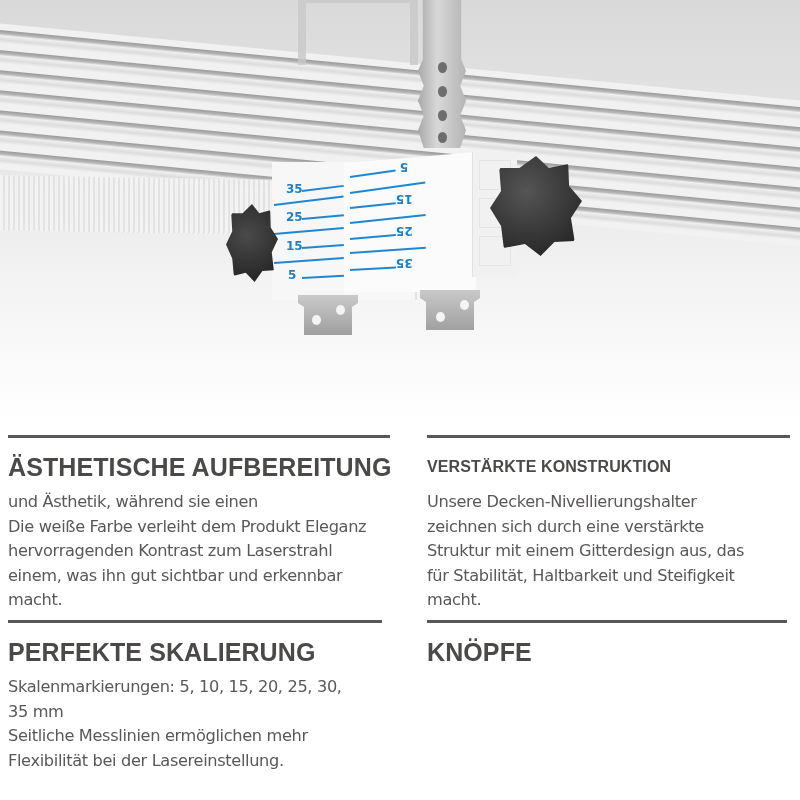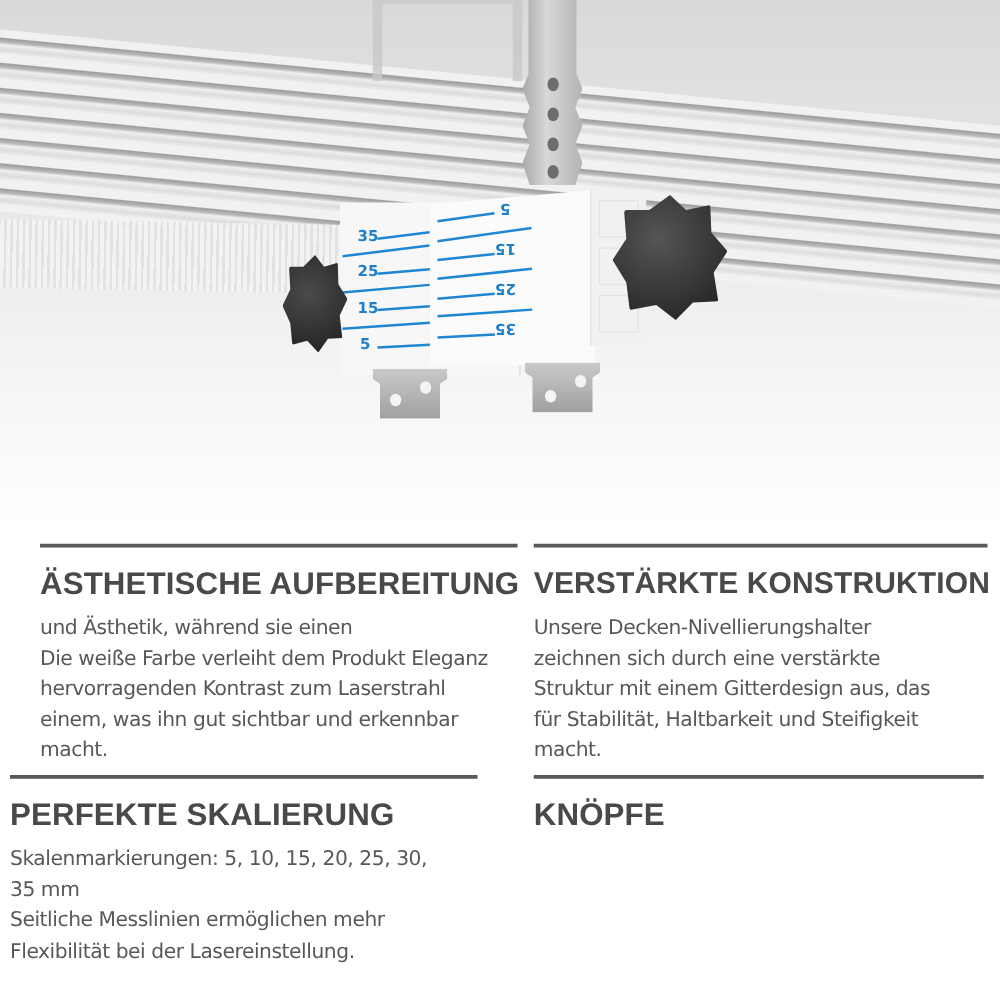--- a/index.html
+++ b/index.html
@@ -42,25 +42,25 @@
     clip-path: polygon(0 0,100% 0,100% 20%,90% 30%,90% 100%,10% 100%,10% 30%,0 20%); }
   .foot .hole { position: absolute; width: 9px; height: 10px; border-radius: 50%; background: #f4f4f4; }
   .foot-left { left: 298px; top: 295px; }
   .foot-right { left: 420px; top: 290px; }
 
   
   .feature { position: absolute; }
   .feature .rule { height: 3px; background: #5a5856; margin-bottom: 14px; }
   .feature h2 { font-size: 25px; font-weight: bold; color: #4b4948; letter-spacing: 0.1px; line-height: 30px; margin-bottom: 8px; white-space: nowrap; }
   .feature p { font-size: 16.2px; line-height: 24.5px; color: #5a5857; font-family: "DejaVu Sans", sans-serif; font-weight: normal; letter-spacing: -0.35px; }
-  .f1 { left: 8px; top: 435px; width: 382px; margin-left: 24px; }
+  .f1 { left: 8px; top: 435px; width: 382px; }
   .f2 { left: 427px; top: 435px; width: 363px; }
   .f3 { left: 8px; top: 620px; width: 374px; }
   .f4 { left: 427px; top: 620px; width: 360px; }
-  .f2 h2 { font-size: 24px; text-align: right; }
+  .f2 h2 { font-size: 16px; }
   .f3 p span, .f1 p span, .f2 p span, .f4 p span { display: block; }
 </style>
 </head>
 <body>
 
 <div class="hero">
   <div class="rail rail-main"></div>
   <div class="rail rail-lower"></div>
   <div class="hanger-clear"></div>
   <div class="hanger-metal">

